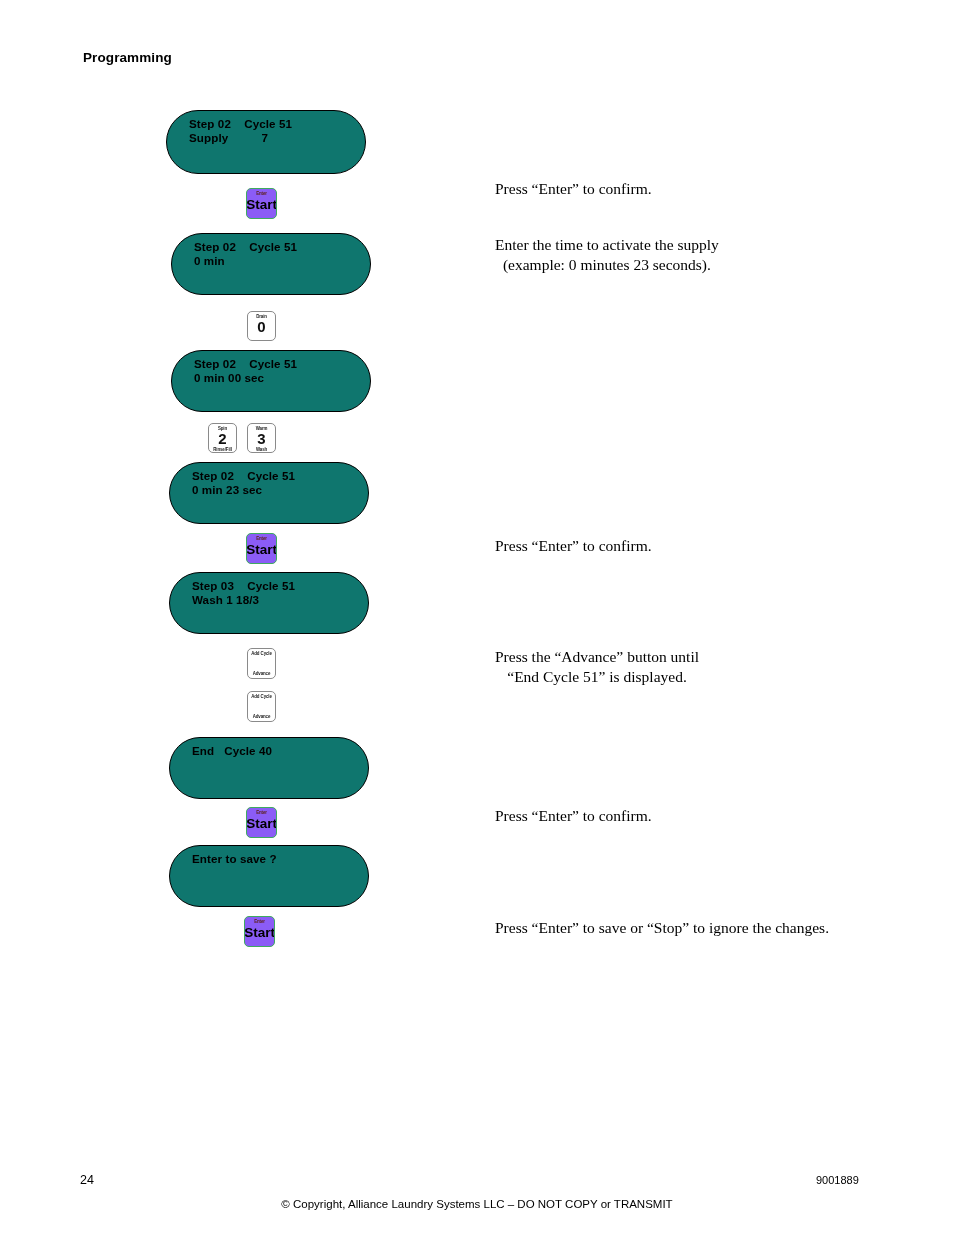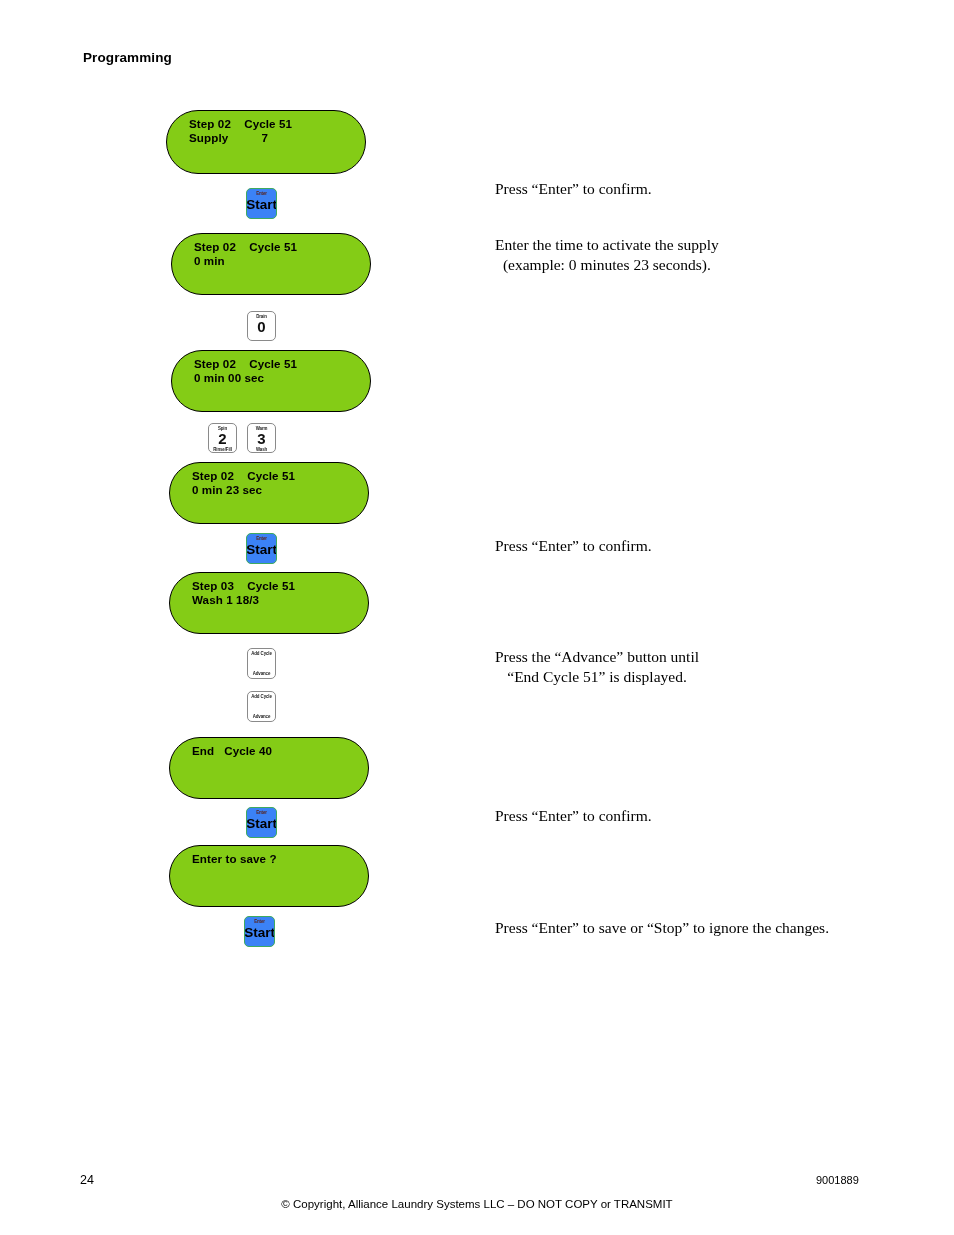--- a/index.html
+++ b/index.html
@@ -36,21 +36,21 @@
     width: 480px;
     height: 1000px;
   }
 
   
   .lcd {
     position: absolute;
     box-sizing: border-box;
     border: 1.4px solid #000000;
     border-radius: 999px;
-    background: #84cc16;
+    background: #0f766e;
   }
   .lcd-text {
     position: absolute;
     left: 22px;
     top: 6px;
     font-family: "Liberation Sans", sans-serif;
     font-weight: bold;
     font-size: 11.6px;
     line-height: 13.6px;
     white-space: pre;
@@ -71,21 +71,21 @@
     flex-direction: column;
     align-items: center;
     justify-content: space-between;
     overflow: hidden;
   }
   .key.white {
     background: #ffffff;
     border: 1px solid #8a8a8a;
   }
   .key.green {
-    background: #3b82f6;
+    background: #8b5cf6;
     border: 1px solid #3faa60;
   }
   .key-top {
     font-family: "Liberation Sans", sans-serif;
     font-weight: bold;
     font-size: 4.4px;
     line-height: 5px;
     letter-spacing: -0.1px;
     margin-top: 2px;
     white-space: nowrap;

